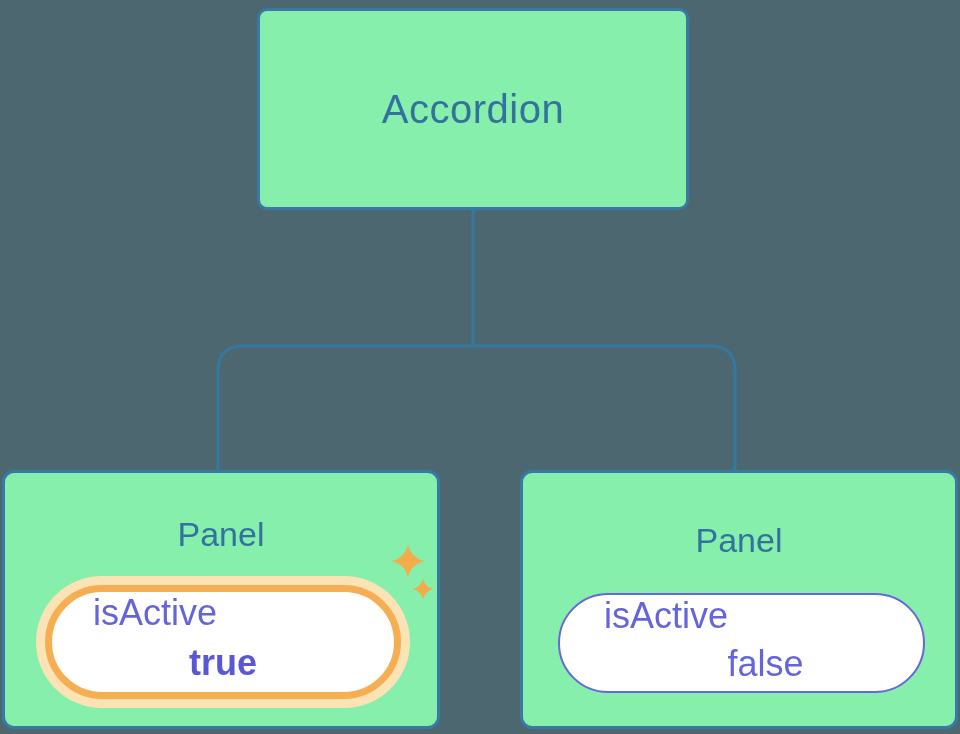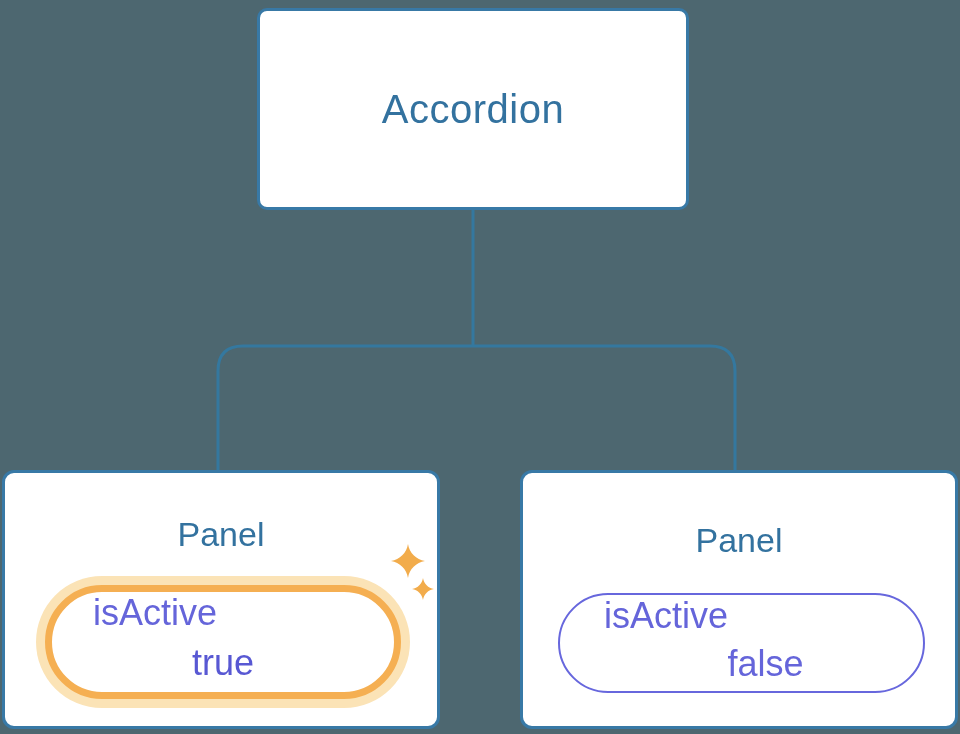--- a/index.html
+++ b/index.html
@@ -16,21 +16,21 @@
 
   .connectors {
     position: absolute;
     left: 0; top: 0;
     width: 960px; height: 734px;
     pointer-events: none;
   }
 
   .node {
     position: absolute;
-    background: #ffffff;
+    background: #86efac;
     border: 3px solid #3879A6;
   }
 
   .root-node {
     left: 257px; top: 8px;
     width: 432px; height: 202px;
     border-radius: 10px;
     display: flex;
     align-items: center;
     justify-content: center;
@@ -97,21 +97,21 @@
     color: #6565DA;
   }
   .pill-active   .cell-name  { width: 206px; }
   .pill-active   .cell-value { flex: 1; }
   .pill-inactive .cell-name  { width: 212px; }
   .pill-inactive .cell-value { flex: 1; padding-left: 48px; }
 
   .state-divider { width: 2px; }
 
   .value-true {
-    font-weight: 400;
+    font-weight: 700;
     color: #5858D3;
     text-align: right;
   }
 
   .sparkles {
     position: absolute;
     left: 386px; top: 540px;
     width: 58px; height: 64px;
     pointer-events: none;
   }

